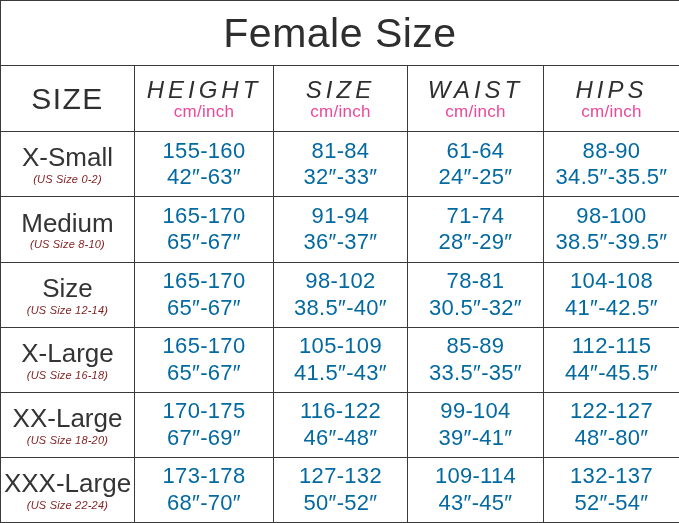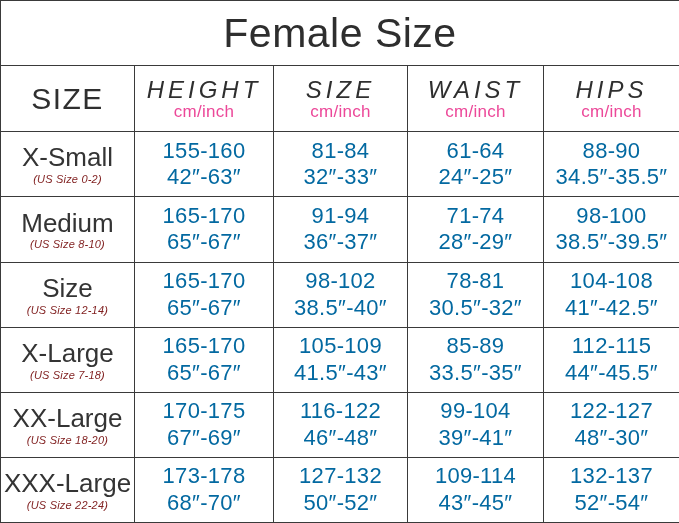--- a/index.html
+++ b/index.html
@@ -149,21 +149,21 @@
     </td>
     <td>
       <div class="cm-line">104-108</div>
       <div class="inch-line">41″-42.5″</div>
     </td>
   </tr>
 
   <tr class="data-row">
     <td>
       <div class="size-name">X-Large</div>
-      <div class="us-size">(US Size 7-18)</div>
+      <div class="us-size">(US Size 16-18)</div>
     </td>
     <td>
       <div class="cm-line">165-170</div>
       <div class="inch-line">65″-67″</div>
     </td>
     <td>
       <div class="cm-line">105-109</div>
       <div class="inch-line">41.5″-43″</div>
     </td>
     <td>
@@ -188,21 +188,21 @@
     <td>
       <div class="cm-line">116-122</div>
       <div class="inch-line">46″-48″</div>
     </td>
     <td>
       <div class="cm-line">99-104</div>
       <div class="inch-line">39″-41″</div>
     </td>
     <td>
       <div class="cm-line">122-127</div>
-      <div class="inch-line">48″-30″</div>
+      <div class="inch-line">48″-80″</div>
     </td>
   </tr>
 
   <tr class="data-row">
     <td>
       <div class="size-name">XXX-Large</div>
       <div class="us-size">(US Size 22-24)</div>
     </td>
     <td>
       <div class="cm-line">173-178</div>

